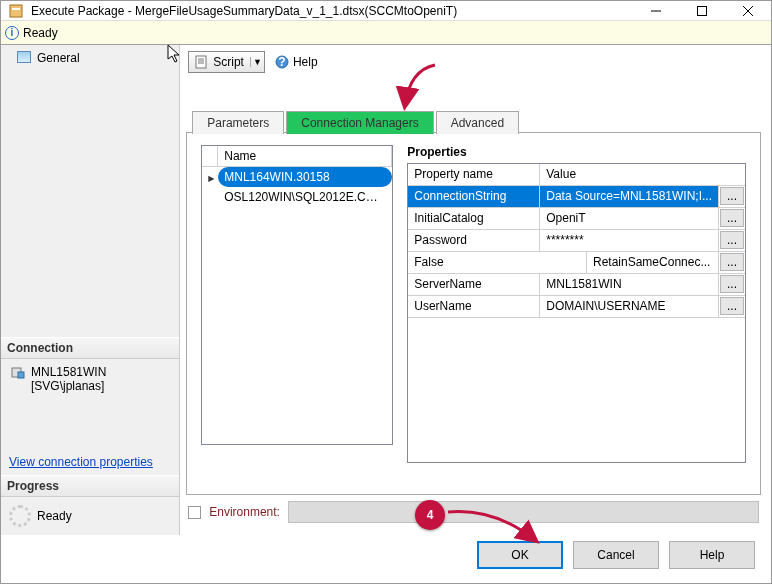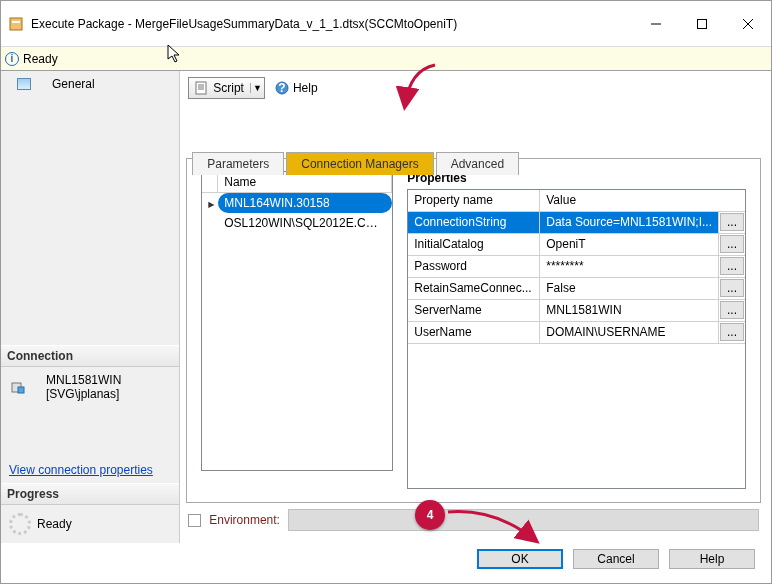--- a/index.html
+++ b/index.html
@@ -1,50 +1,50 @@
 <!DOCTYPE html>
 <html><head>
 <meta charset="utf-8">
 <style>
 * { box-sizing: border-box; font-family: "Segoe UI", Arial, sans-serif; font-size: 12px; }
 body { margin: 0; background: #fff; width: 772px; height: 584px; overflow: hidden; border: 1px solid #999; display: flex; flex-direction: column; }
 
 
-.titlebar { height: 46px; display: flex; align-items: center; background: #fff; border-bottom: 1px solid #ddd; }
+.titlebar { height: 20px; display: flex; align-items: center; background: #fff; border-bottom: 1px solid #ddd; }
 .titlebar .icon { width: 30px; display: flex; align-items: center; justify-content: center; }
 .titlebar .title { flex: 1; color: #000; }
 .titlebar .winbtn { width: 46px; height: 30px; display: flex; align-items: center; justify-content: center; color: #000; }
 
 
 .readybar { height: 24px; background: #fdfce4; border-bottom: 1px solid #a0a0a0; display: flex; align-items: center; padding: 0 4px; gap: 4px; position: relative; }
 .readybar .blue-circle { width: 14px; height: 14px; border: 1px solid #2266cc; border-radius: 50%; display: flex; align-items: center; justify-content: center; color: #2266cc; font-size: 10px; font-weight: bold; }
 
 
 .mainrow { flex: 1; display: flex; min-height: 0; }
 .leftpane { width: 220px; background: #f0f0f0; border-right: 1px solid #ccc; display: flex; flex-direction: column; }
 .leftpane .section-header { background: linear-gradient(#f7f7f7,#e8e8e8); border-top: 1px solid #fff; border-bottom: 1px solid #ccc; padding: 3px 6px; font-weight: bold; color: #333; }
 .leftpane .section-body { padding: 4px 6px; flex: 0 0 auto; }
 .leftpane .section-body.grow { flex: 1 1 auto; }
-.tree-item { display: flex; align-items: center; gap: 21px; padding: 2px 10px; }
+.tree-item { display: flex; gap: 6px; padding: 2px 10px; }
 .link { color: #0645c8; text-decoration: underline; cursor: pointer; padding: 6px 8px; display: inline-block; }
 .spinner { width: 22px; height: 22px; border-radius: 50%; border: 3px dotted #ccc; display: inline-block; vertical-align: middle; margin-right: 6px; }
 
 .rightpane { flex: 1; display: flex; flex-direction: column; padding: 4px 10px 0 6px; }
 
 
 .toolbar { height: 26px; display: flex; align-items: center; gap: 10px; padding-left: 2px; }
 .script-btn { border: 1px solid #888; background: linear-gradient(#fefefe,#e6e6e6); height: 22px; display: flex; align-items: center; }
 .script-btn .main { padding: 0 6px; display: flex; align-items: center; gap: 4px; }
 .script-btn .drop { border-left: 1px solid #aaa; width: 14px; text-align: center; font-size: 9px; }
 .help-btn { display: flex; align-items: center; gap: 4px; }
 
 
 .tabstrip { display: flex; align-items: flex-end; margin-top: 34px; border-bottom: 1px solid #a8a8a8; padding-left: 6px; gap: 0; }
-.tab { border: 1px solid #a8a8a8; border-bottom: none; background: #f4f4f4; padding: 4px 14px 4px 14px; margin-right: 2px; position: relative; top: 17px; color: #333; }
-.tab.active { background: #eab308; }
+.tab { border: 1px solid #a8a8a8; border-bottom: none; background: #f4f4f4; padding: 4px 14px 4px 14px; margin-right: 2px; position: relative; top: 2px; color: #333; }
+.tab.active { background: #22c55e; }
 
 .tabbody { border: 1px solid #a8a8a8; border-top: none; flex: 1; padding: 12px 14px; display: flex; gap: 14px; min-height: 0; }
 
 
 .listbox { border: 1px solid #828790; width: 192px; height: 300px; background: #fff; overflow: hidden; }
 .list-header-row { display: flex; border-bottom: 1px solid #d0d0d0; }
 .list-header-cell { background: #fff; padding: 3px 6px; flex: 1; border-right: 1px solid #d0d0d0; font-weight: normal; }
 .list-header-cell.first { width: 16px; flex: 0 0 16px; }
 .list-row { display: flex; }
 .list-row .cell { padding: 3px 6px; white-space: nowrap; overflow: hidden; text-overflow: ellipsis; flex: 1; border-radius: 10px; }
@@ -66,21 +66,21 @@
 .prow.selected .pc.name, .prow.selected .pc.value { background: #0078d7; color: #fff; }
 
 
 .envrow { display: flex; align-items: center; padding: 6px 2px 12px 2px; gap: 8px; }
 .checkbox { width: 13px; height: 13px; border: 1px solid #999; background: #fff; }
 .envlabel { color: #7f1d1d; }
 .envcombo { flex: 1; height: 22px; background: #dcdcdc; border: 1px solid #c0c0c0; }
 
 
 .buttonrow { display: flex; justify-content: flex-end; gap: 10px; padding: 6px 16px 14px 0; }
-.btn { width: 86px; height: 20px; border: 1px solid #adadad; background: #e1e1e1; display: flex; align-items: center; justify-content: center; }
+.btn { width: 86px; height: 28px; border: 1px solid #adadad; background: #e1e1e1; display: flex; align-items: center; justify-content: center; }
 .btn.primary { border: 2px solid #0078d7; background: #e1e1e1; }
 
 
 .arrow-svg { position: absolute; pointer-events: none; }
 .badge4 { position: absolute; width: 30px; height: 30px; border-radius: 50%; background: #c3123f; color: #fff; display: flex; align-items: center; justify-content: center; font-size: 15px; font-weight: bold; box-shadow: 0 1px 3px rgba(0,0,0,0.4); }
 
 .cursor { position: absolute; left: 167px; top: 44px; pointer-events: none; }
 .general-icon { width: 14px; height: 12px; background: linear-gradient(#9fcff0,#d8f0ff); border: 1px solid #5a8ab5; }
 .server-icon { width: 14px; height: 14px; display: inline-block; }
 .server-icon svg { display: block; }
@@ -209,22 +209,22 @@
             <div class="pc name">InitialCatalog</div>
             <div class="pc value">OpeniT</div>
             <div class="pc btn">...</div>
           </div>
           <div class="prow">
             <div class="pc name">Password</div>
             <div class="pc value">********</div>
             <div class="pc btn">...</div>
           </div>
           <div class="prow">
+            <div class="pc value">False</div>
             <div class="pc name">RetainSameConnec...</div>
-            <div class="pc value">False</div>
             <div class="pc btn">...</div>
           </div>
           <div class="prow">
             <div class="pc name">ServerName</div>
             <div class="pc value">MNL1581WIN</div>
             <div class="pc btn">...</div>
           </div>
           <div class="prow">
             <div class="pc name">UserName</div>
             <div class="pc value">DOMAIN\USERNAME</div>

